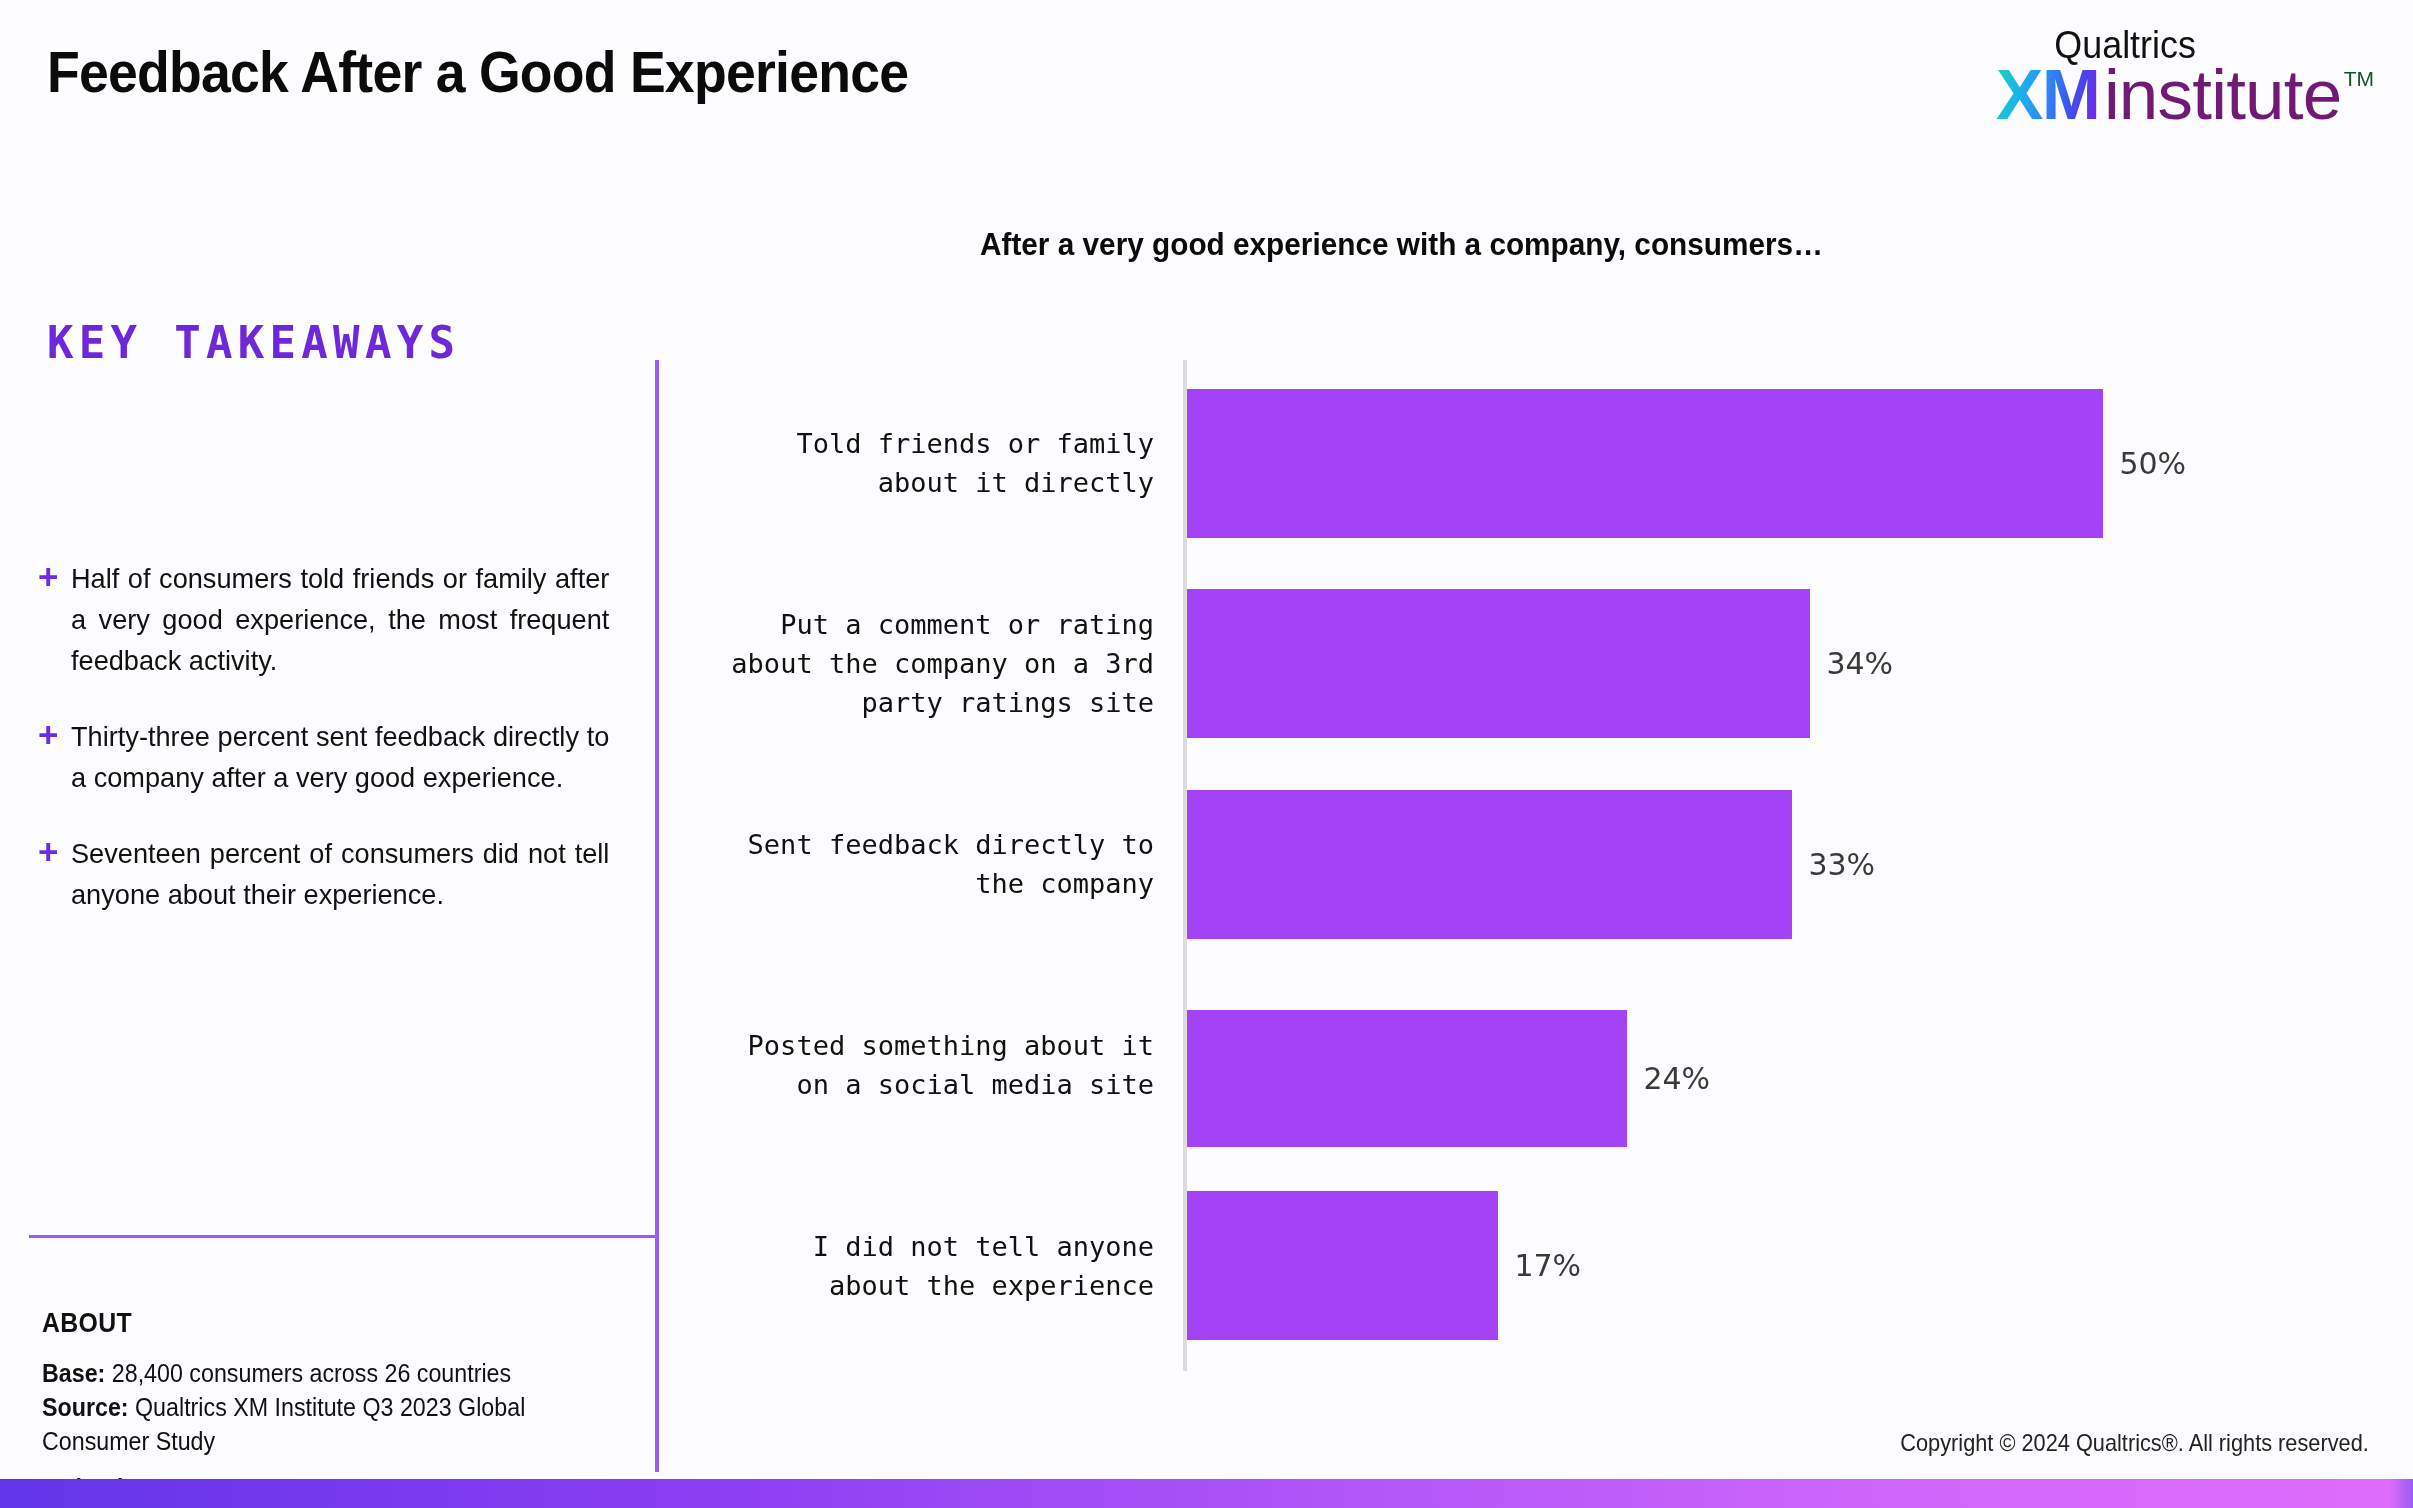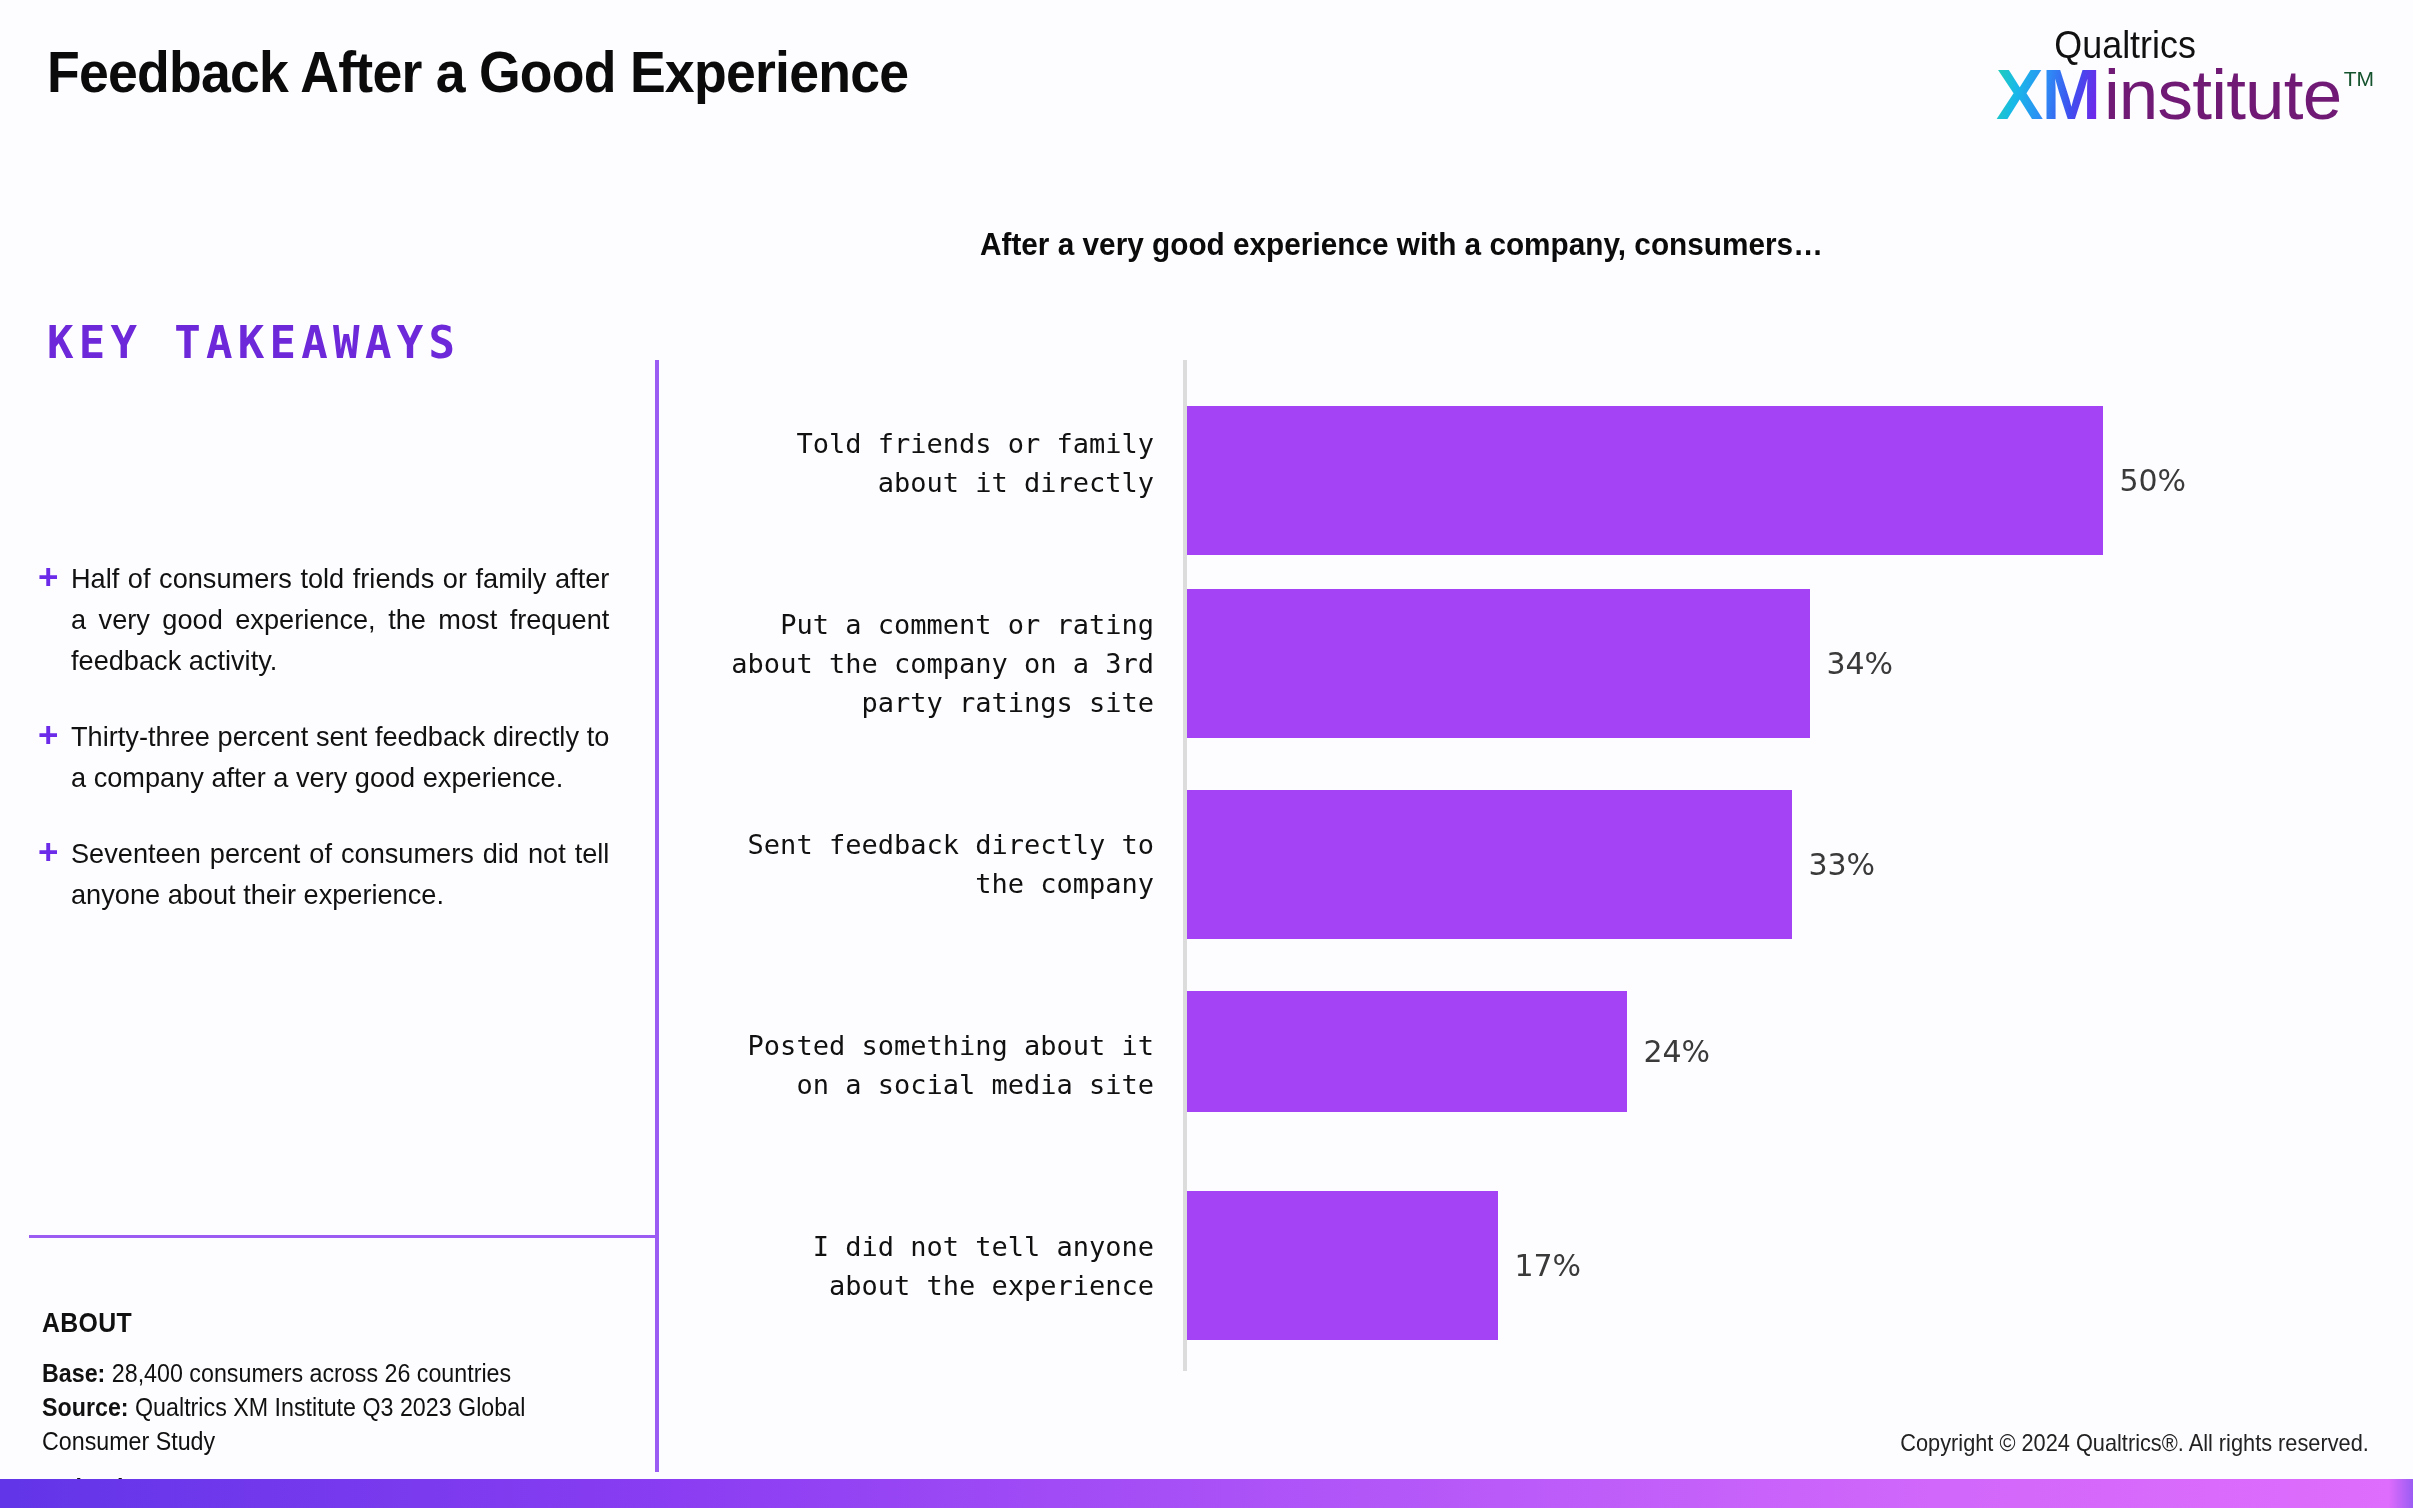--- a/index.html
+++ b/index.html
@@ -198,33 +198,33 @@
     <div class="cat-label" style="top: 666px;">Posted something about it
 on a social media site</div>
     <div class="cat-label" style="top: 465px;">Sent feedback directly to
 the company</div>
     <div class="cat-label" style="top: 867px;">I did not tell anyone
 about the experience</div>
   </div>
 
 <div id="chart">
   <div id="chart-axis"></div>
-<div class="bar-row" style="top: 46px; height: 149px;">
+<div class="bar-row" style="top: 29px; height: 149px;">
       <div class="bar" style="width: 916px; background: rgb(164, 67, 245);"></div>
       <div class="bar-value">50%</div>
     </div>
     <div class="bar-row" style="top: 229px; height: 149px;">
       <div class="bar" style="width: 623px; background: rgb(164, 67, 245);"></div>
       <div class="bar-value">34%</div>
     </div>
     <div class="bar-row" style="top: 430px; height: 149px;">
       <div class="bar" style="width: 605px; background: rgb(164, 67, 245);"></div>
       <div class="bar-value">33%</div>
     </div>
-    <div class="bar-row" style="top: 631px; height: 121px;">
+    <div class="bar-row" style="top: 650px; height: 137px;">
       <div class="bar" style="width: 440px; background: rgb(164, 67, 245);"></div>
       <div class="bar-value">24%</div>
     </div>
     <div class="bar-row" style="top: 831px; height: 149px;">
       <div class="bar" style="width: 311px; background: rgb(164, 67, 245);"></div>
       <div class="bar-value">17%</div>
     </div>
   </div>
 
 <div id="copyright">Copyright © 2024 Qualtrics®. All rights reserved.</div>

